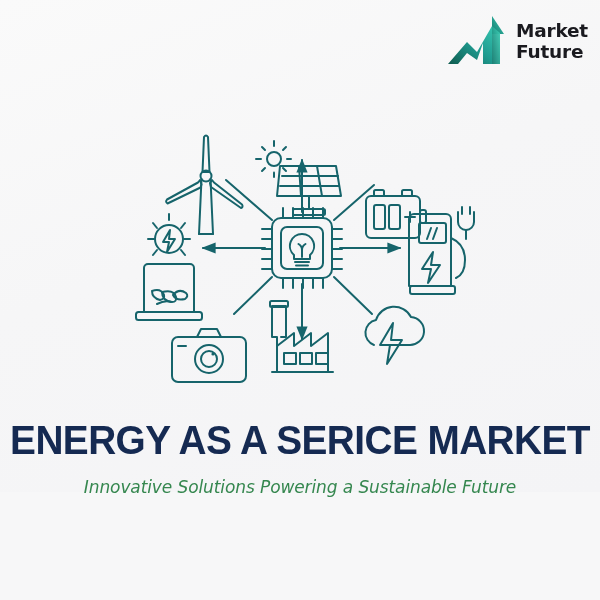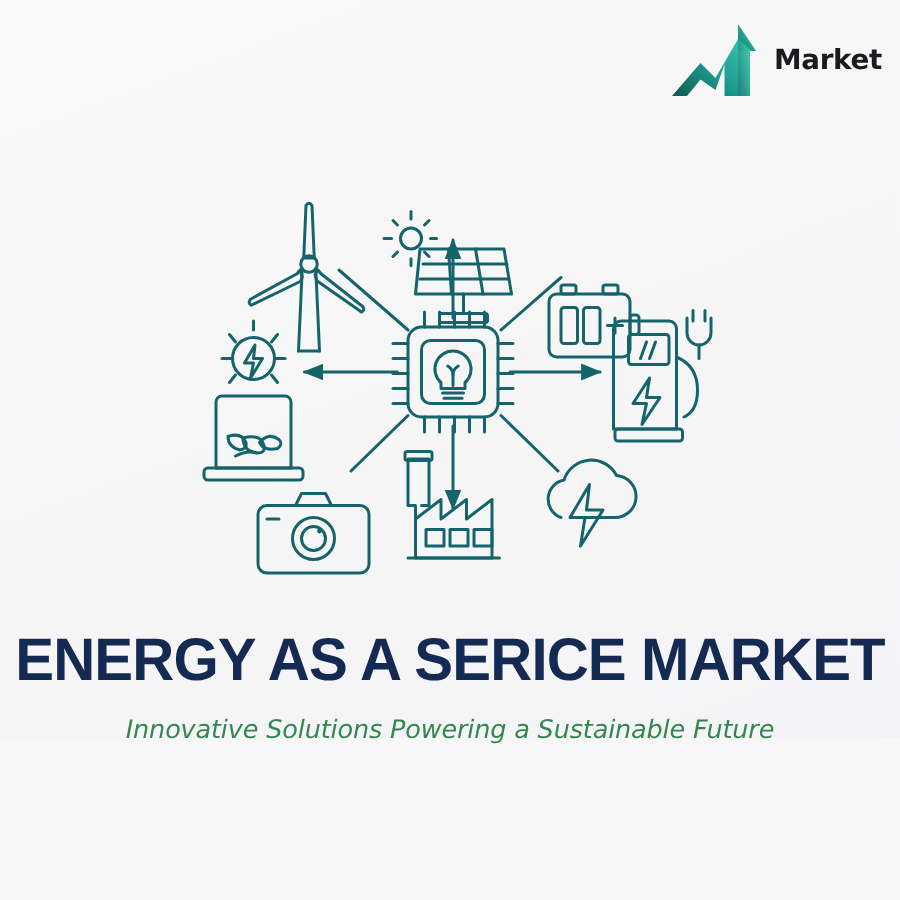--- a/index.html
+++ b/index.html
@@ -108,20 +108,21 @@
         </linearGradient>
       </defs>
 
       <path d="M1 52 L20 30 L30 40 L45 14 L45 52 L36 52 L36 31 L30 48 L20 41 L11 52 Z" fill="url(#lgrad)"></path>
 
       <path d="M45 4 L57 22 L45 22 Z" fill="url(#lgrad2)"></path>
       <path d="M45 14 L45 52 L53 52 L53 21 Z" fill="url(#lgrad2)" opacity="0.95"></path>
     </svg>
     <div class="logo-text">
       <span>Market</span>
+      <span>Future</span>
     </div>
   </div>
 
   <div class="diagram">
     <svg width="600" height="345" viewBox="0 0 600 345">
       <defs>
         <marker id="ah" viewBox="0 0 10 10" refX="9" refY="5" markerWidth="7" markerHeight="7" orient="auto-start-reverse">
           <path d="M0 1 L10 5 L0 9 z" fill="#16646b"></path>
         </marker>
       </defs>

